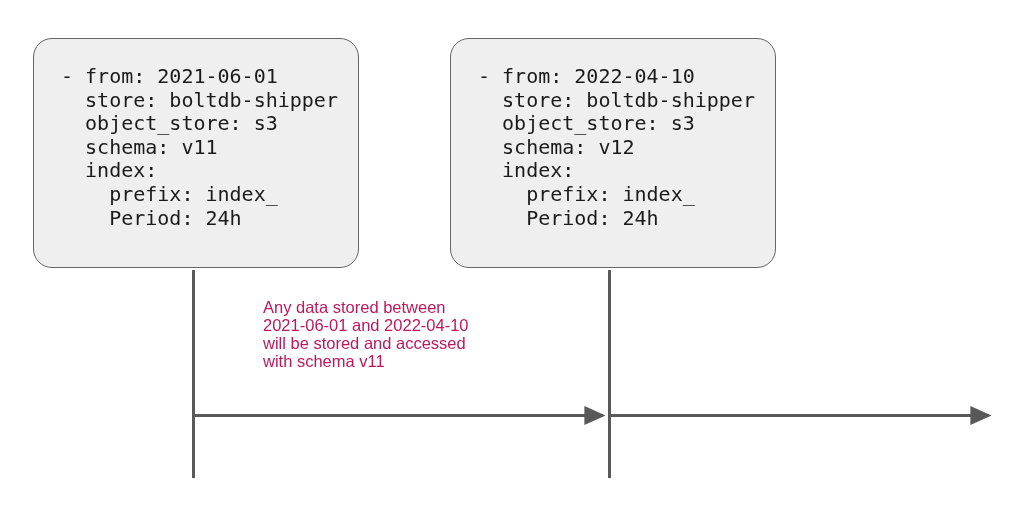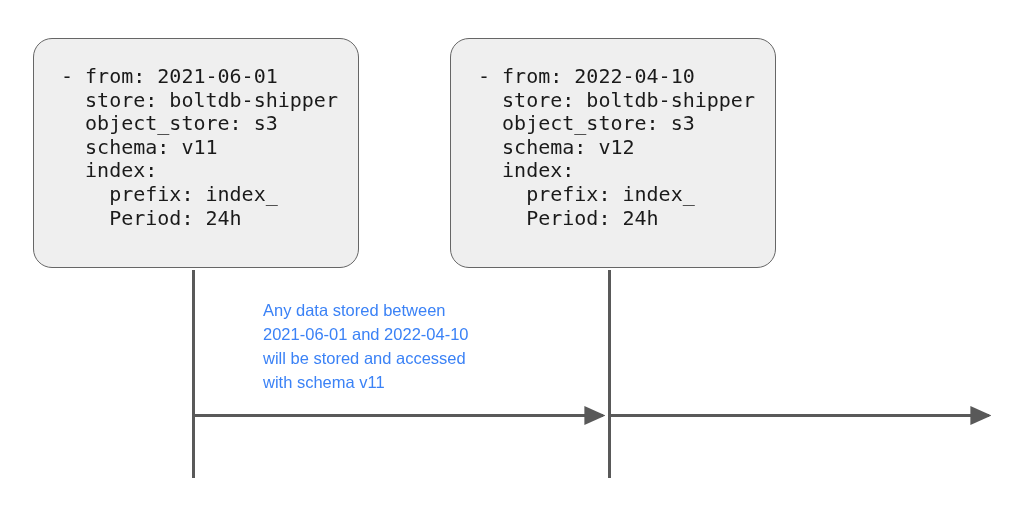--- a/index.html
+++ b/index.html
@@ -54,22 +54,22 @@
     height: 506px;
     pointer-events: none;
   }
 
   
   .annotation {
     position: absolute;
     margin: 0;
     font-family: "Liberation Sans", sans-serif;
     font-size: 16.5px;
-    line-height: 24px;
-    color: #3b82f6;
+    line-height: 18px;
+    color: #be185d;
     white-space: pre;
   }
   #annotation-left  { left: 263px; top: 298px; }
   #annotation-right { left: 663px; top: 298px; }
 </style>
 </head>
 <body>
 
 <div id="canvas">
 

